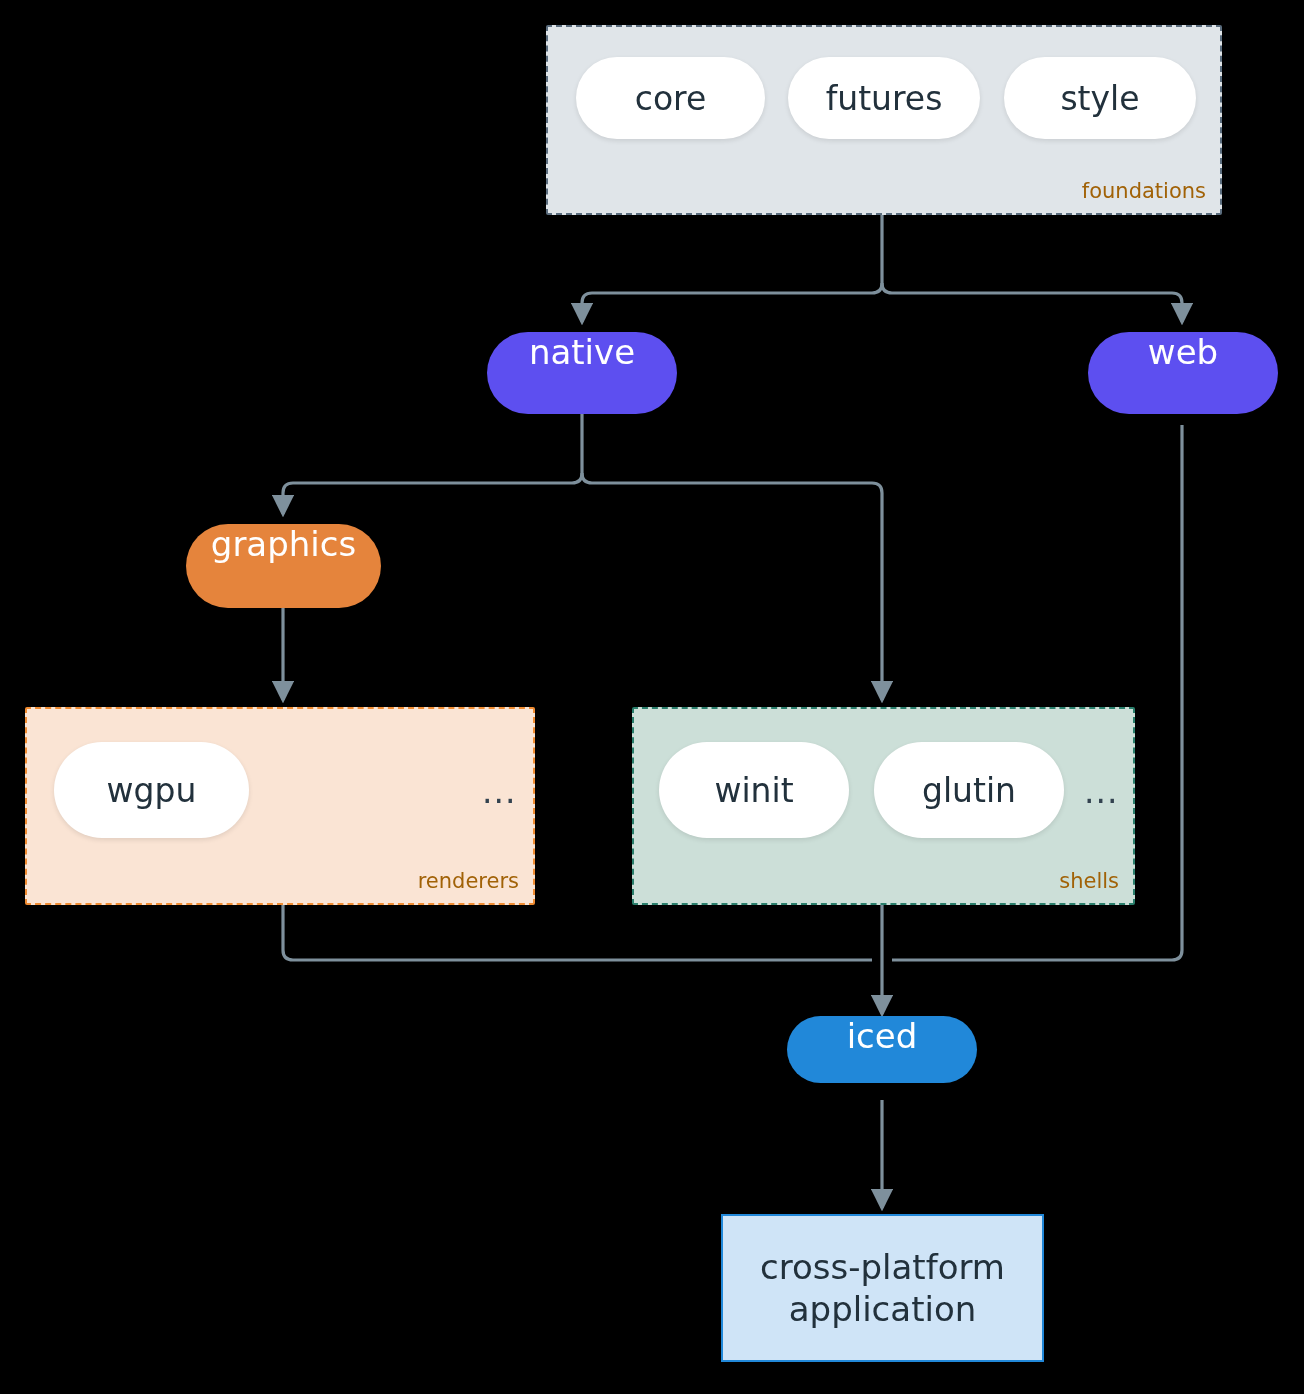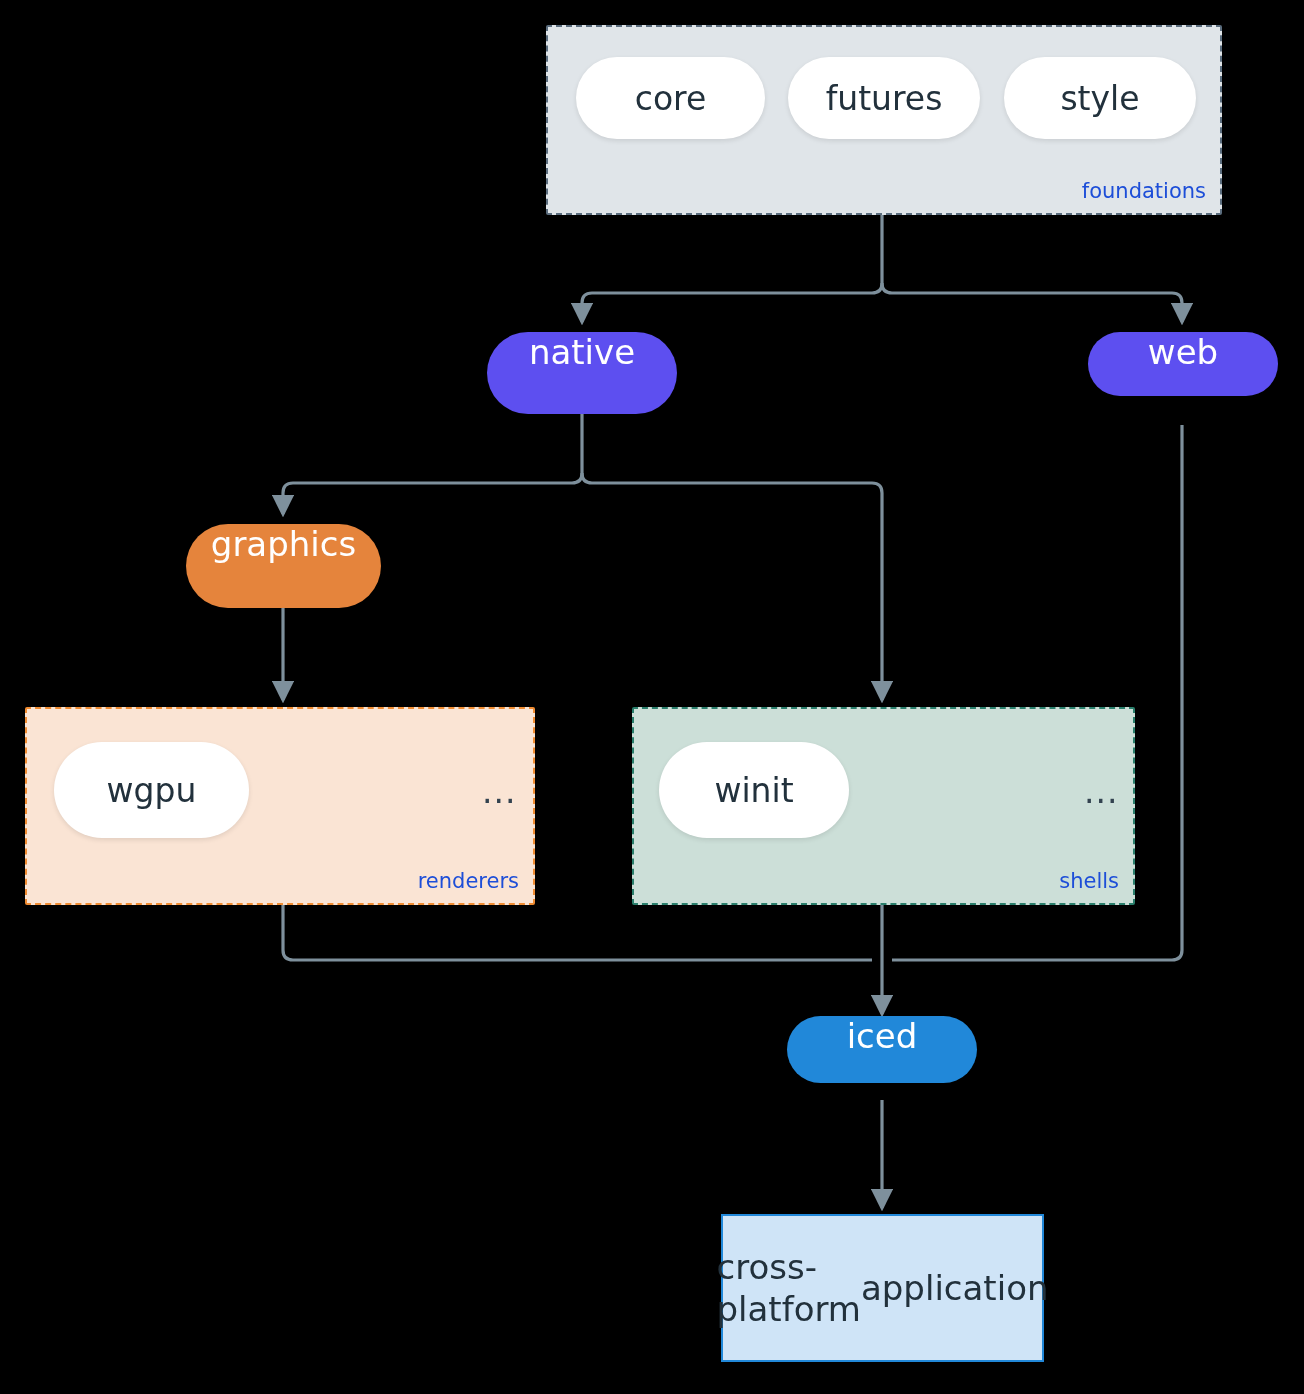--- a/index.html
+++ b/index.html
@@ -25,21 +25,21 @@
   }
   .group {
     position: absolute;
     box-sizing: border-box;
   }
   .group-label {
     position: absolute;
     right: 14px;
     bottom: 10px;
     font-size: 21px;
-    color: #1d4ed8;
+    color: #a16207;
     white-space: nowrap;
   }
   .chip {
     position: absolute;
     display: flex;
     align-items: center;
     justify-content: center;
     background: #ffffff;
     border-radius: 999px;
     color: #22313c;
@@ -60,26 +60,27 @@
     align-items: flex-start;
     justify-content: center;
     border-radius: 999px;
     color: #ffffff;
     font-size: 34px;
     box-sizing: border-box;
   }
   .rectnode {
     position: absolute;
     display: flex;
+    flex-direction: column;
     align-items: center;
     justify-content: center;
     box-sizing: border-box;
     font-size: 34px;
     line-height: 1.25;
-    text-align: left;
+    text-align: right;
   }
 </style>
 </head>
 <body>
 
 <div id="canvas">
 
   <svg id="edges" viewBox="0 0 1304 1394" width="1304" height="1394">
     <defs>
       <marker id="arrow" viewBox="0 0 10 10" refX="8.5" refY="5" markerWidth="7" markerHeight="7" orient="auto-start-reverse">
@@ -113,21 +114,21 @@
     <div class="chip" style="left:456px; top:30px; width:192px; height:82px;">
       <span>style</span>
     </div>
     <div class="group-label">foundations</div>
   </div>
 
   <div class="pill" style="left:487px; top:332px; width:190px; height:82px; background:#5d4ff0;">
     <span>native</span>
   </div>
 
-  <div class="pill" style="left:1088px; top:332px; width:190px; height:64px; background:#5d4ff0;">
+  <div class="pill" style="left:1088px; top:332px; width:190px; height:82px; background:#5d4ff0;">
     <span>web</span>
   </div>
 
   <div class="pill" style="left:186px; top:524px; width:195px; height:84px; background:#e5843c;">
     <span>graphics</span>
   </div>
 
   <div class="group" style="left:25px; top:707px; width:510px; height:198px;
               background:#fae4d4; border:2.5px dashed #f08c32; border-radius:2px;padding-left:16px;">
     <div class="chip" style="left:27px; top:33px; width:195px; height:96px;">
@@ -135,20 +136,23 @@
     </div>
     <div class="ellipsis" style="left:455px; top:66px;">...</div>
     <div class="group-label">renderers</div>
   </div>
 
   <div class="group" style="left:632px; top:707px; width:503px; height:198px;
               background:#ccdfd8; border:2.5px dashed #2a7f6c; border-radius:2px;text-align:center;">
     <div class="chip" style="left:25px; top:33px; width:190px; height:96px;">
       <span>winit</span>
     </div>
+    <div class="chip" style="left:240px; top:33px; width:190px; height:96px;">
+      <span>glutin</span>
+    </div>
     <div class="ellipsis" style="left:450px; top:66px;">...</div>
     <div class="group-label">shells</div>
   </div>
 
   <div class="pill" style="left:787px; top:1016px; width:190px; height:67px; background:#2188d9;">
     <span>iced</span>
   </div>
 
   <div class="rectnode" style="left:721px; top:1214px; width:323px; height:148px;
               background:#cfe4f7; border:2.5px solid #2188d9; color:#22313c;">

